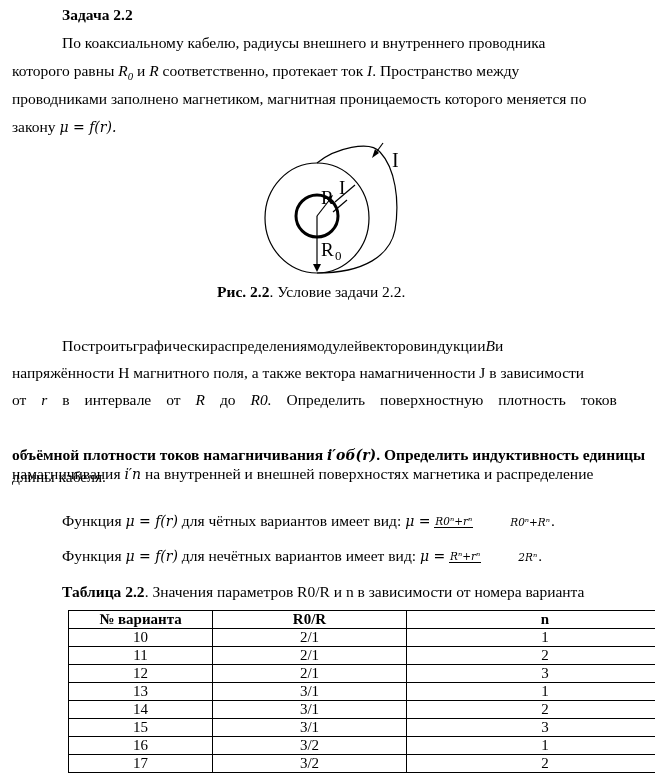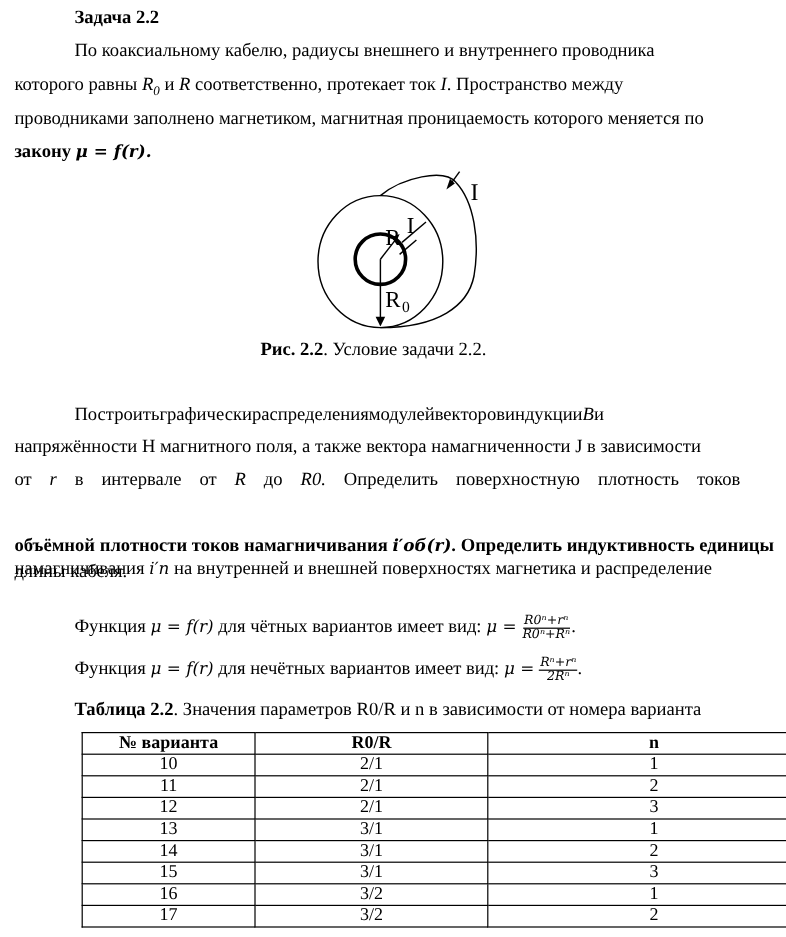--- a/index.html
+++ b/index.html
@@ -5,21 +5,21 @@
   html, body { margin: 0; padding: 0; background: #ffffff; }
   body {
     width: 655px; height: 781px; overflow: hidden; position: relative;
     font-family: "Liberation Serif", "DejaVu Serif", serif;
     color: #000; font-size: 15.5px;
   }
   .line { position: absolute; white-space: nowrap; }
   i { font-style: italic; }
   .math { font-family: "DejaVu Serif", "Liberation Serif", serif; font-style: italic; font-size: 14px; }
   .bold { font-weight: bold; }
-  .frac { display: inline-flex; flex-direction: column; align-items: center; vertical-align: middle; font-size: 10.5px; line-height: 11px; font-family: "DejaVu Serif", serif; font-style: italic; }
+  .frac { display: inline-flex; align-items: center; vertical-align: middle; font-size: 10.5px; line-height: 11px; font-family: "DejaVu Serif", serif; font-style: italic; gap: 36px; }
   .frac .num { border-bottom: 1px solid #000; padding: 0 1px; }
   .frac .den { padding: 0 1px; }
   sup, sub { font-size: 70%; line-height: 0; }
   table.params {
     position: absolute; left: 68px; top: 610px; width: 616px;
     border-collapse: collapse; font-size: 15px;
   }
   table.params th, table.params td {
     border: 1px solid #000; text-align: center; padding: 0; height: 17px; line-height: 17px;
   }
@@ -36,21 +36,21 @@
 <div class="line" style="left:62px; top:34px;">По коаксиальному кабелю, радиусы внешнего и внутреннего проводника</div>
 <div class="line" style="left:12px; top:62px;">
   <span>которого равны</span>
   <i>R<sub>0</sub></i>
   <span>и</span>
   <i>R</i>
   <span>соответственно, протекает ток</span>
   <i>I</i><span>. Пространство между</span>
 </div>
 <div class="line" style="left:12px; top:90px;">проводниками заполнено магнетиком, магнитная проницаемость которого меняется по</div>
-<div class="line" style="left:12px; top:118px;font-weight:bold;">
+<div class="line" style="left:12px; top:118px;">
   <span>закону</span>
   <span class="math">μ = f(r).</span>
 </div>
 
 <svg style="left:255px; top:140px;" width="170" height="135" viewBox="0 0 170 135">
   <ellipse cx="62" cy="78" rx="52" ry="55" fill="none" stroke="#000" stroke-width="1.2"></ellipse>
   <path d="M62 23 C 80 8, 115 0, 125 12 C 140 28, 145 60, 140 90 C 135 115, 110 133, 62 133" fill="none" stroke="#000" stroke-width="1.2"></path>
   <ellipse cx="62" cy="76" rx="21" ry="21" fill="none" stroke="#000" stroke-width="3"></ellipse>
   <line x1="128" y1="3" x2="120" y2="14" stroke="#000" stroke-width="1.2"></line>
   <polygon points="117,18 120,9 124,13" fill="#000"></polygon>

